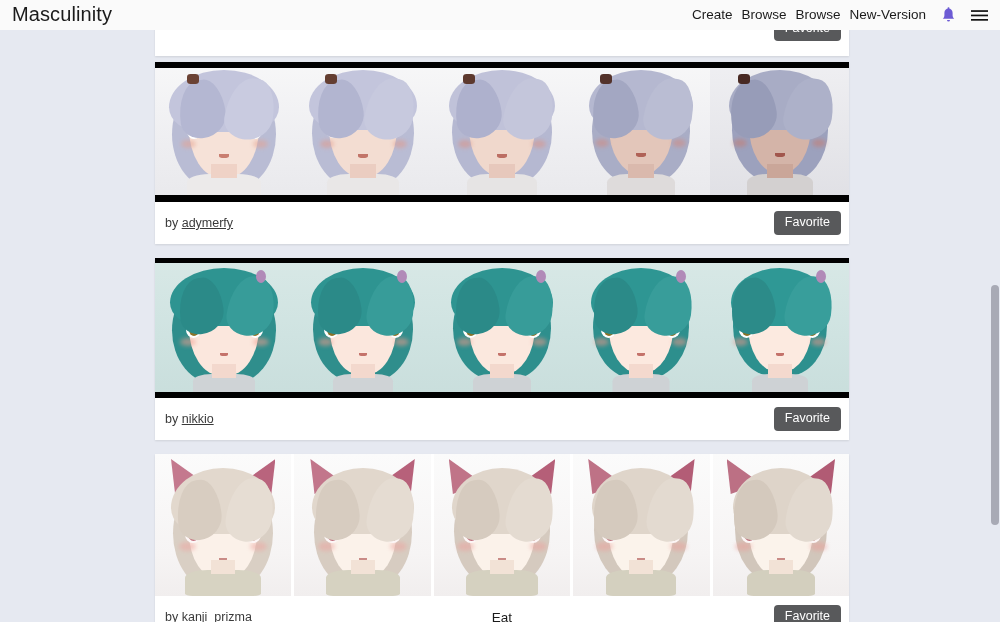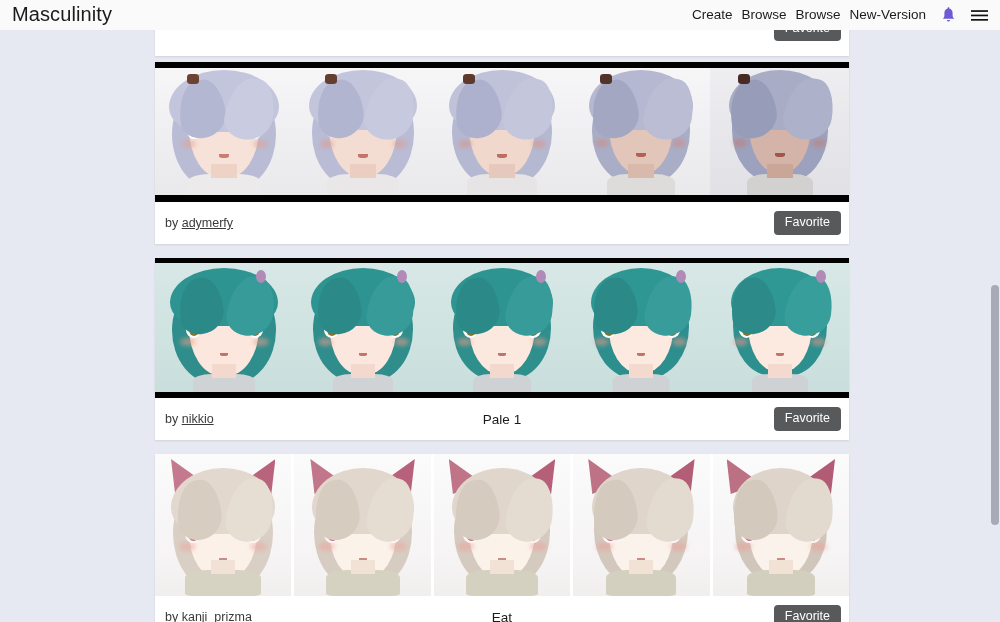--- a/index.html
+++ b/index.html
@@ -468,21 +468,20 @@
         </div>
       </div>
       <div class="letterbox" style="top:0;height:5px;"></div>
       <div class="letterbox" style="bottom:0;height:6px;"></div>
     </div>
     <div class="card-foot">
       <div class="byline">
         <span>by</span>
         <a href="#">nikkio</a>
       </div>
-      <div class="card-title">Pale 1</div>
       <button class="fav-btn">Favorite</button>
     </div>
   </div>
 
   <div class="card" style="top:424px;">
     <div class="strip" style="height:142px;background:#ffffff;">
       <div class="tiles tiles-gap">
         <div class="tile">
           <div class="art bg-c">
             <div class="ear-cat" style="left:16px;top:2px;width:34px;height:38px;background:#c4798e;clip-path:polygon(12% 100%,0 8%,100% 72%);"></div>

